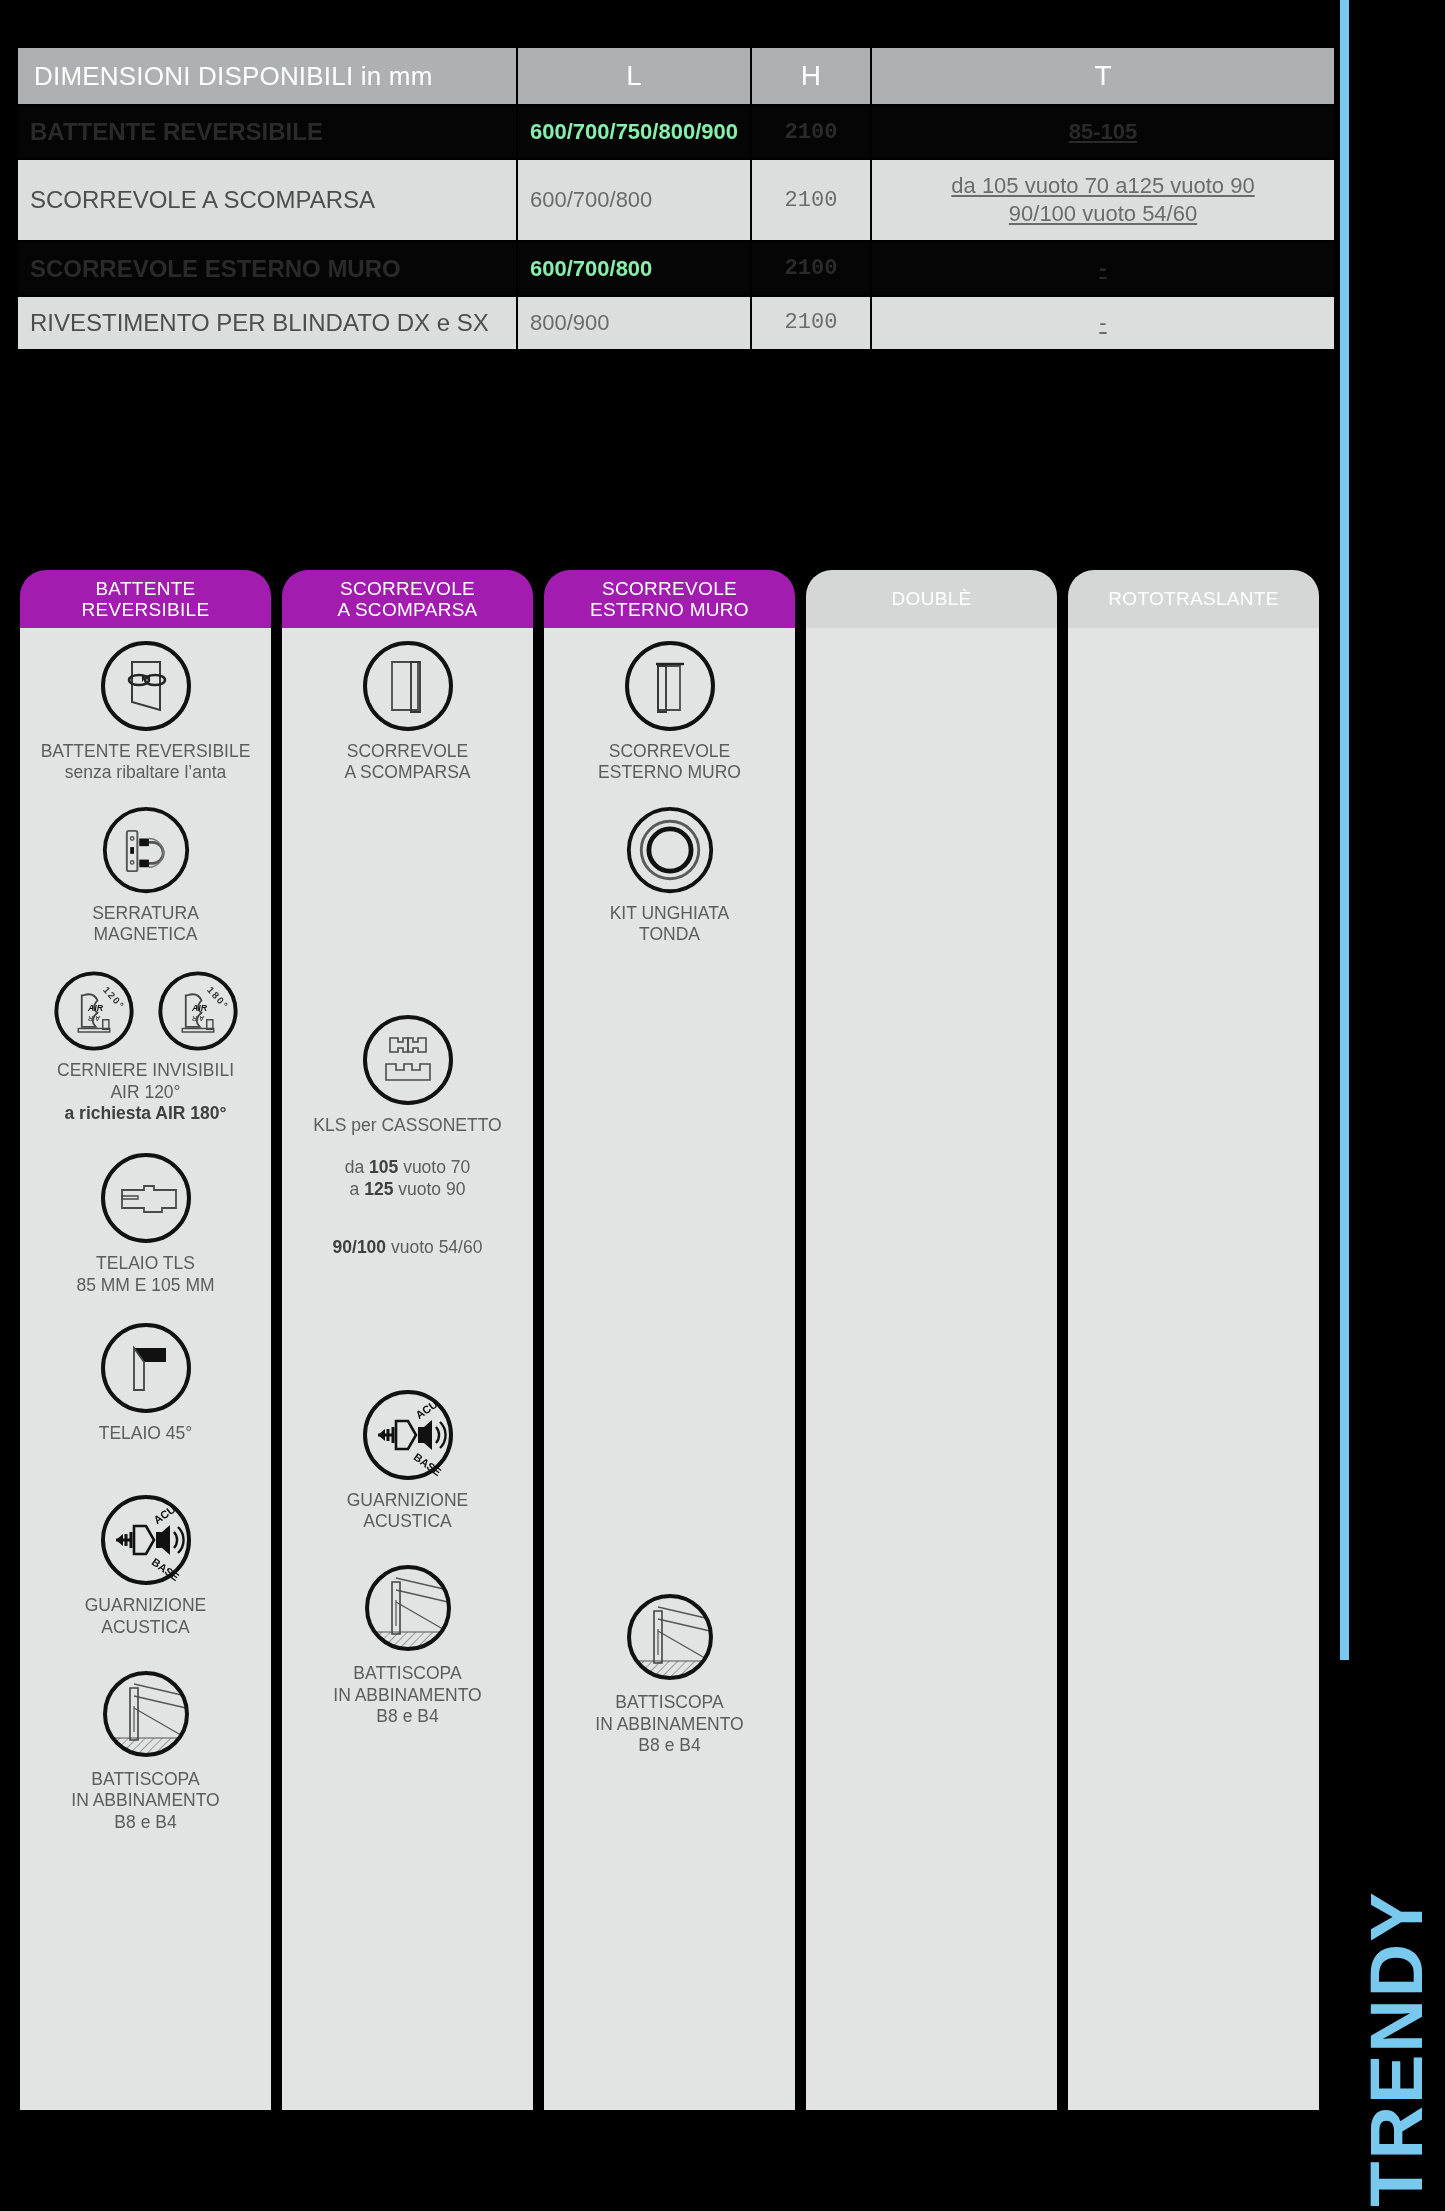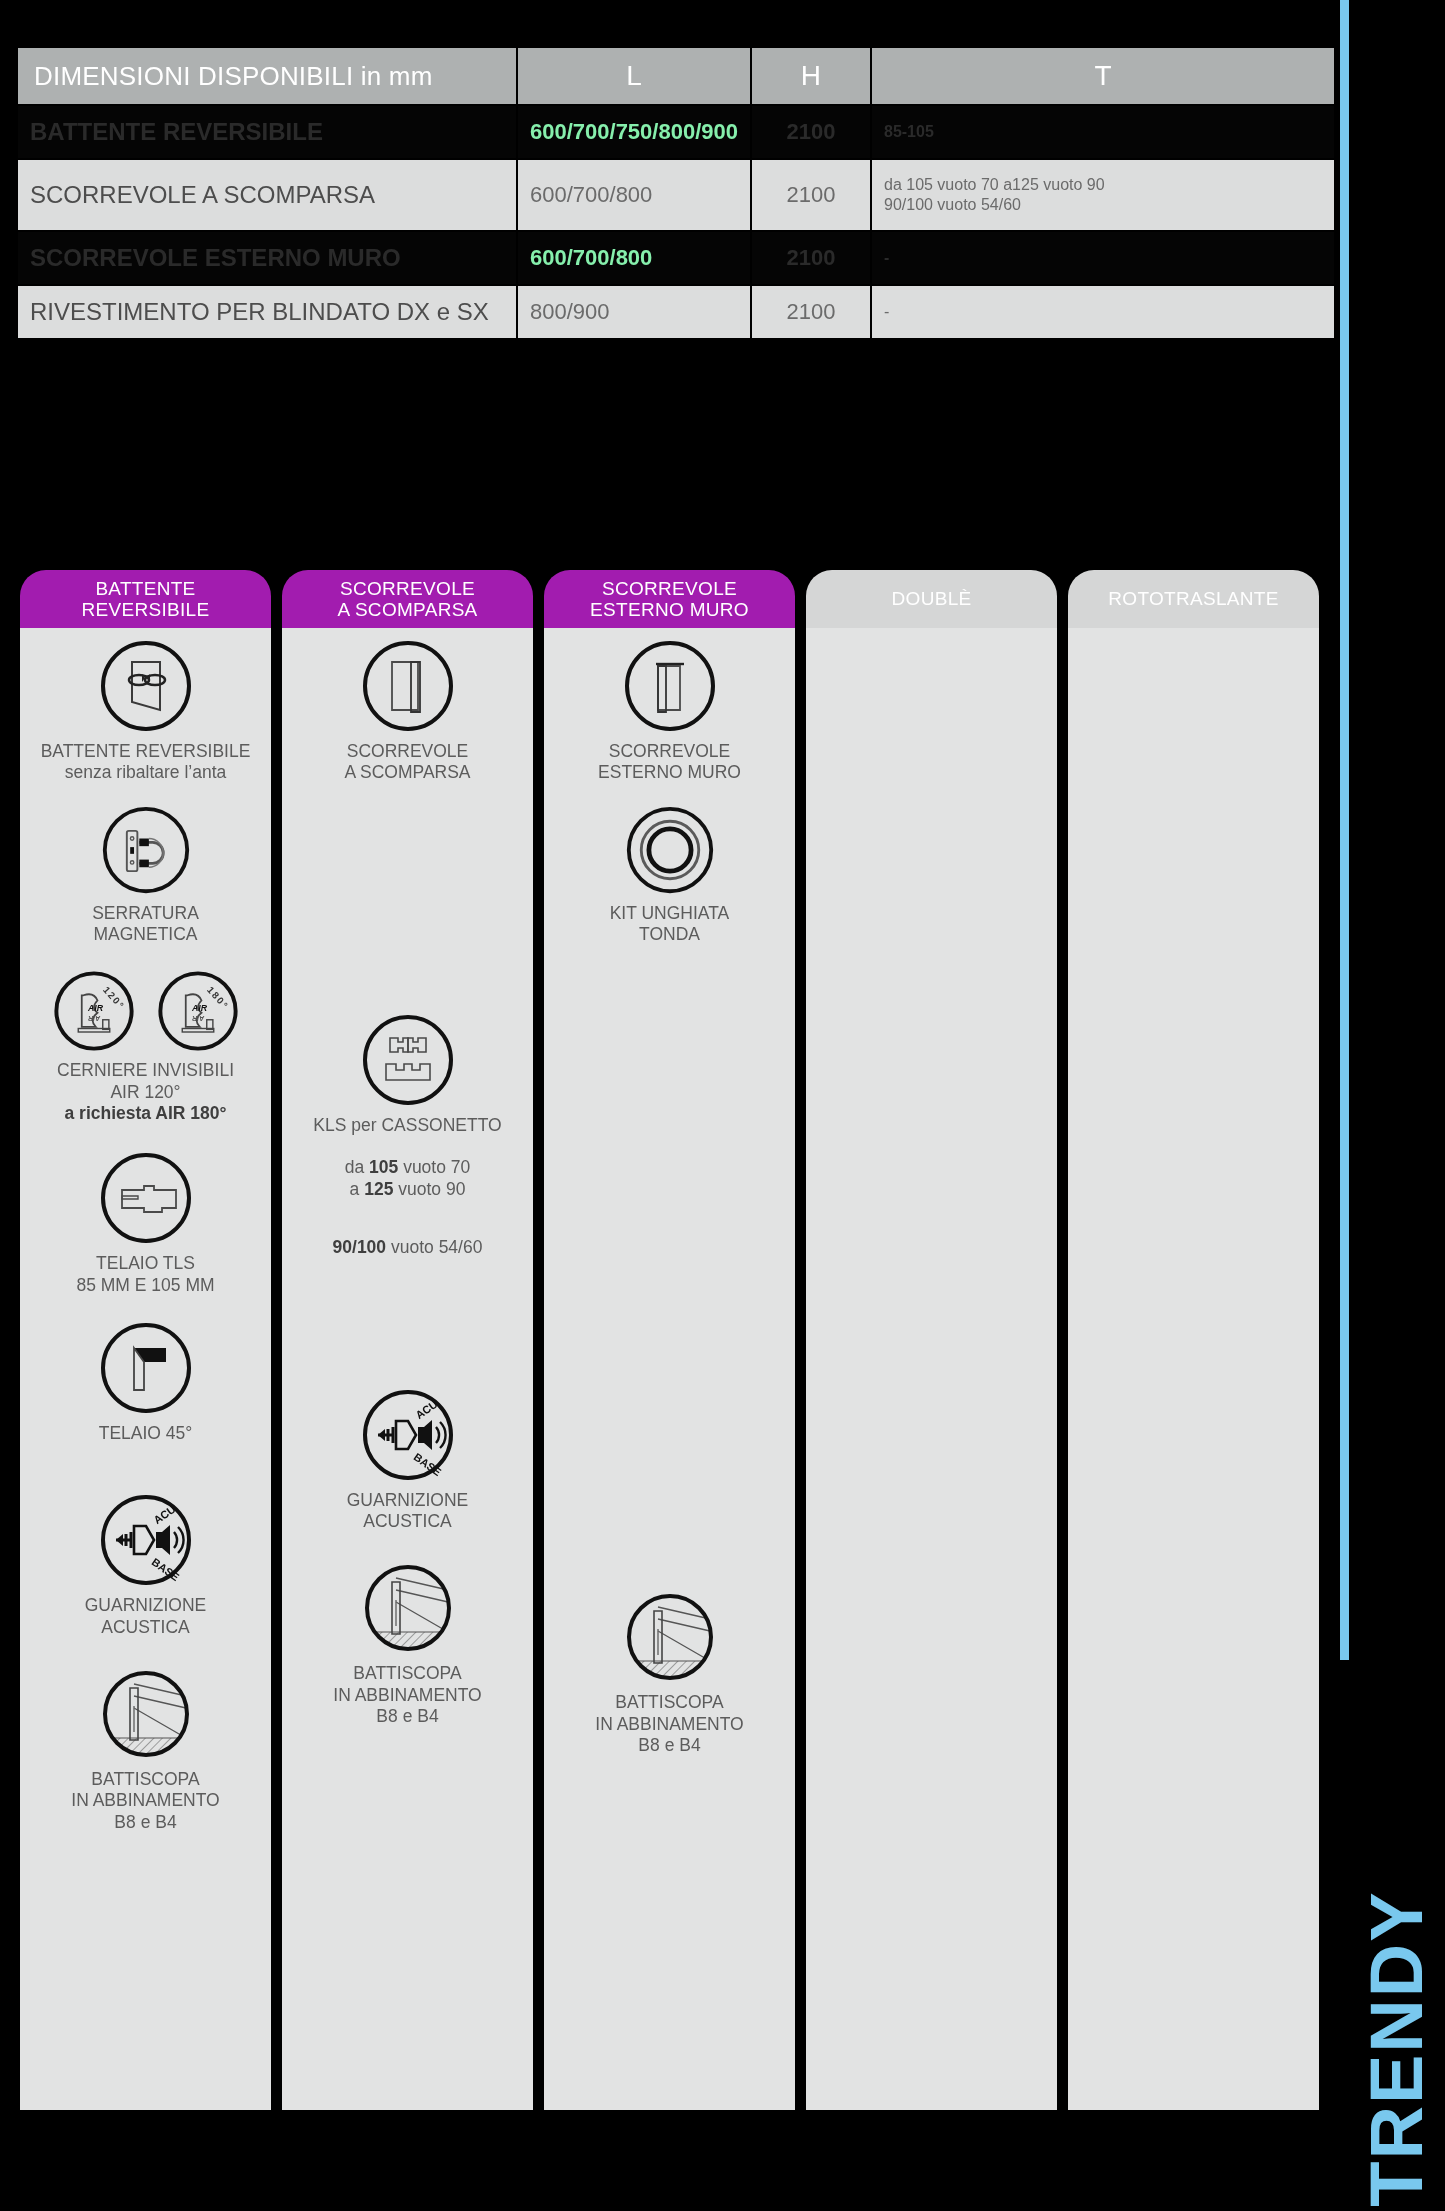--- a/index.html
+++ b/index.html
@@ -33,23 +33,23 @@
 
   .c-name{
     font-size:24px;color:#4d4d4d;padding:8px 0 8px 16px;text-align:left;
     white-space:nowrap;width:474px;
   }
   .row-light .c-name{color:#4d4d4d;}
   .row-dark .c-name{color:#2a2a2a;font-weight:700;}
 
   .c-l{font-size:22px;color:#6b6b6b;text-align:left;padding-left:14px;width:186px;}
   .row-dark .c-l{color:#86efac;font-weight:700;}
-  .c-h{font-size:22px;color:#6b6b6b;text-align:center;width:94px;}
+  .c-h{font-size:22px;color:#6b6b6b;text-align:center;width:94px;font-family:Liberation Mono, monospace;}
   .row-dark .c-h{color:#2a2a2a;font-weight:700;}
-  .c-t{font-size:16px;color:#6b6b6b;text-align:left;line-height:1.28;padding:6px 6px;}
+  .c-t{font-size:22px;color:#6b6b6b;text-align:center;line-height:1.28;padding:6px 6px;text-decoration:underline;}
   .row-dark .c-t{color:#2a2a2a;font-weight:700;}
   .rowh-s{height:34px;}
   .rowh-m{height:70px;}
 
   
   .cols{
     position:absolute;left:20px;top:570px;width:1320px;height:1540px;
     display:flex;gap:11px;
   }
   .col{

